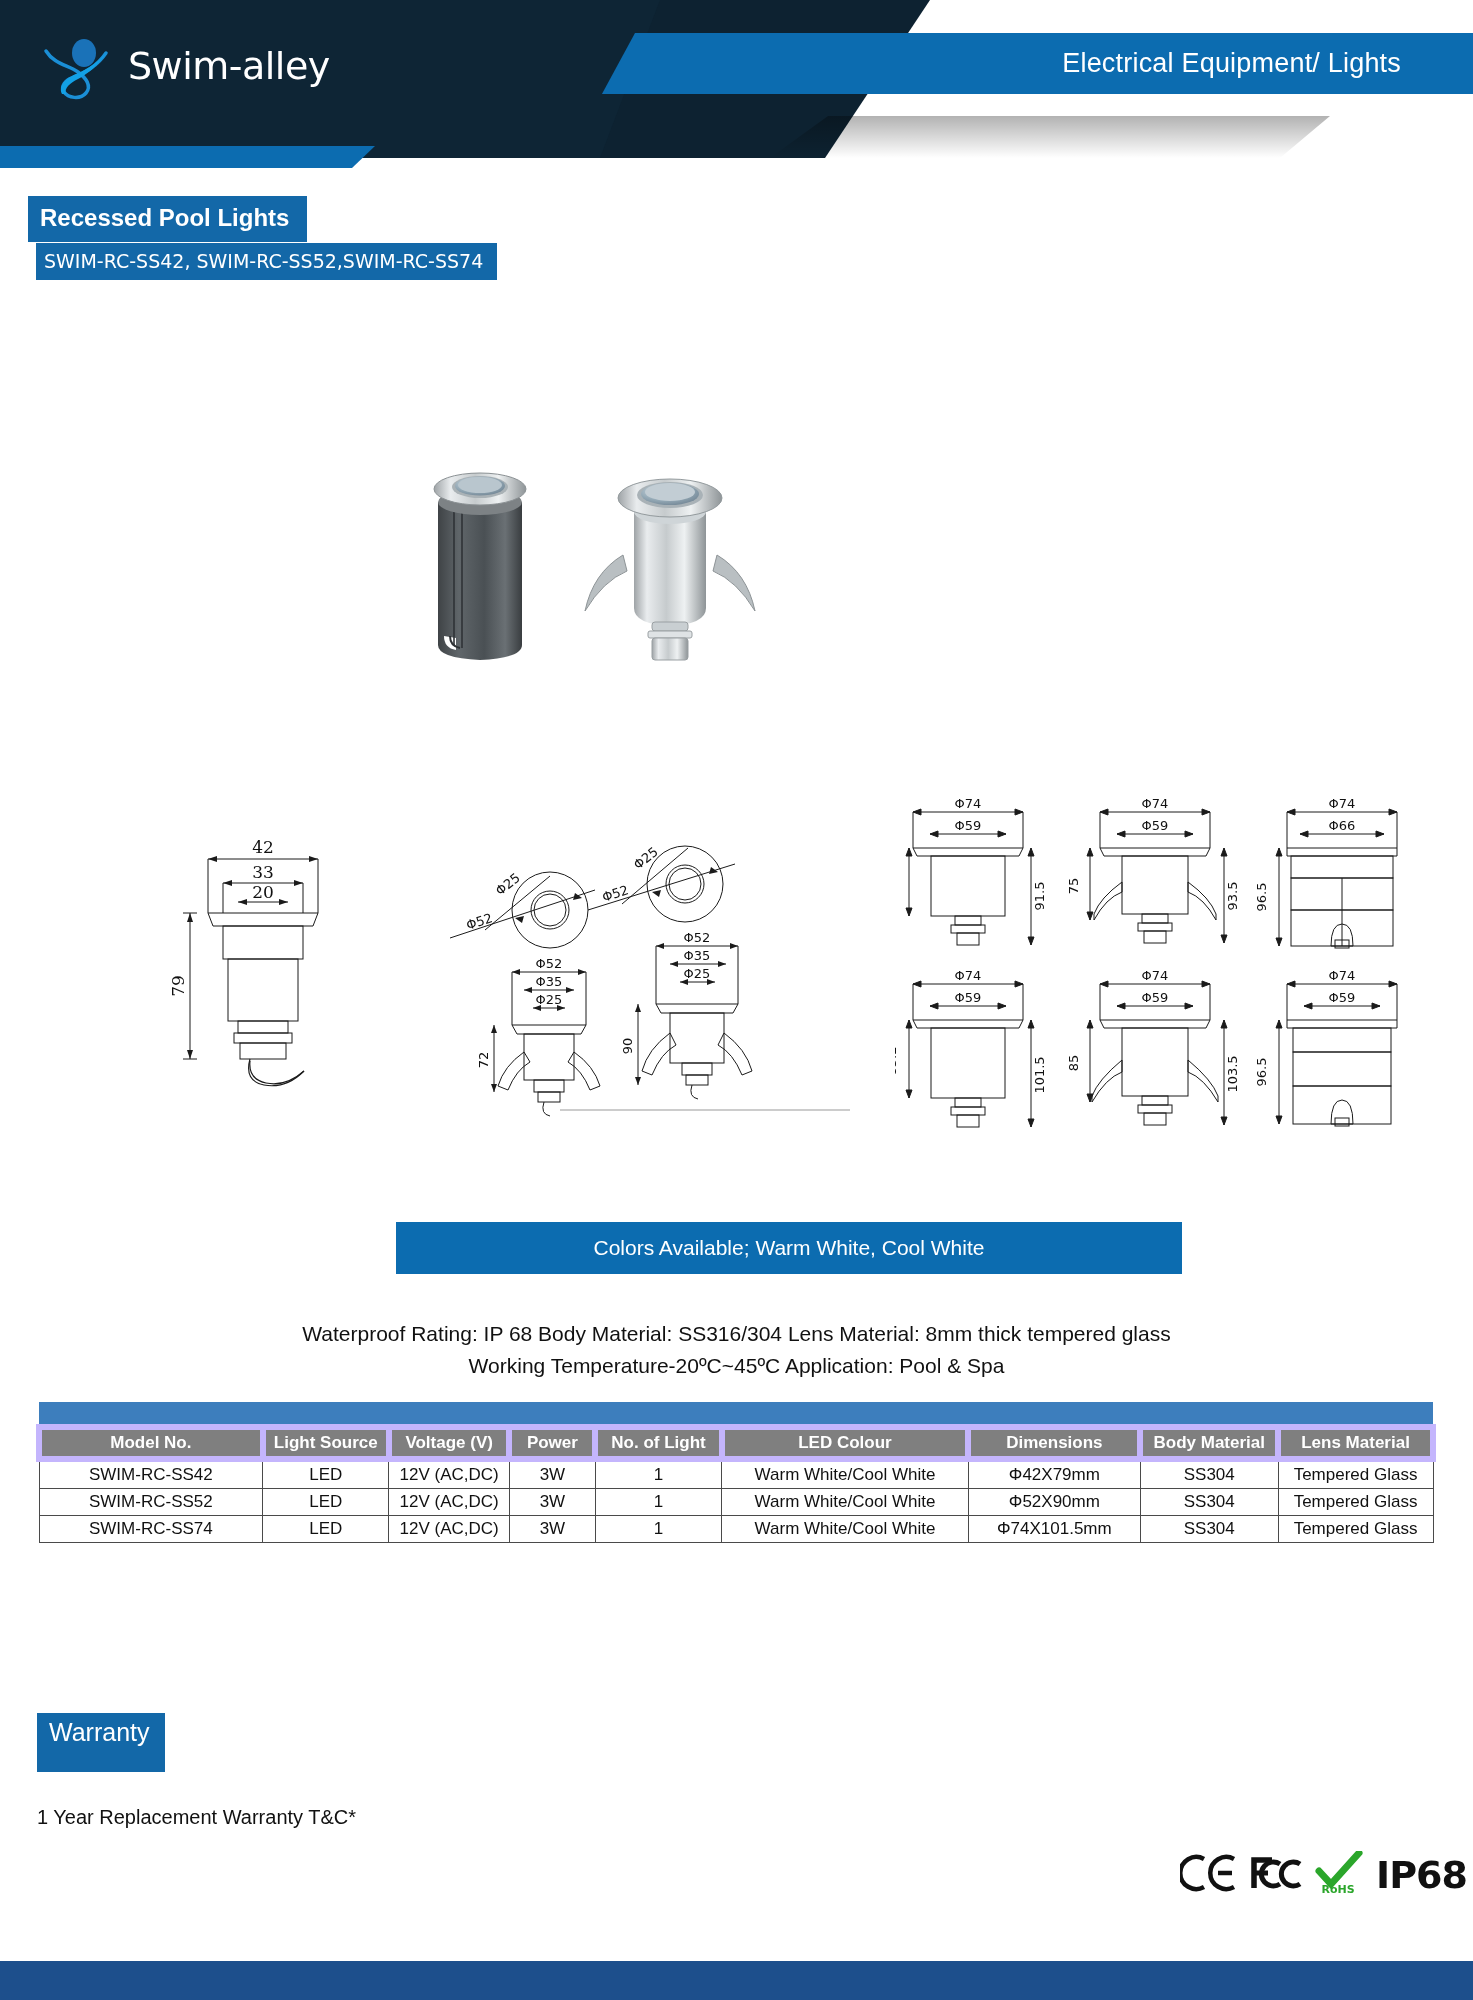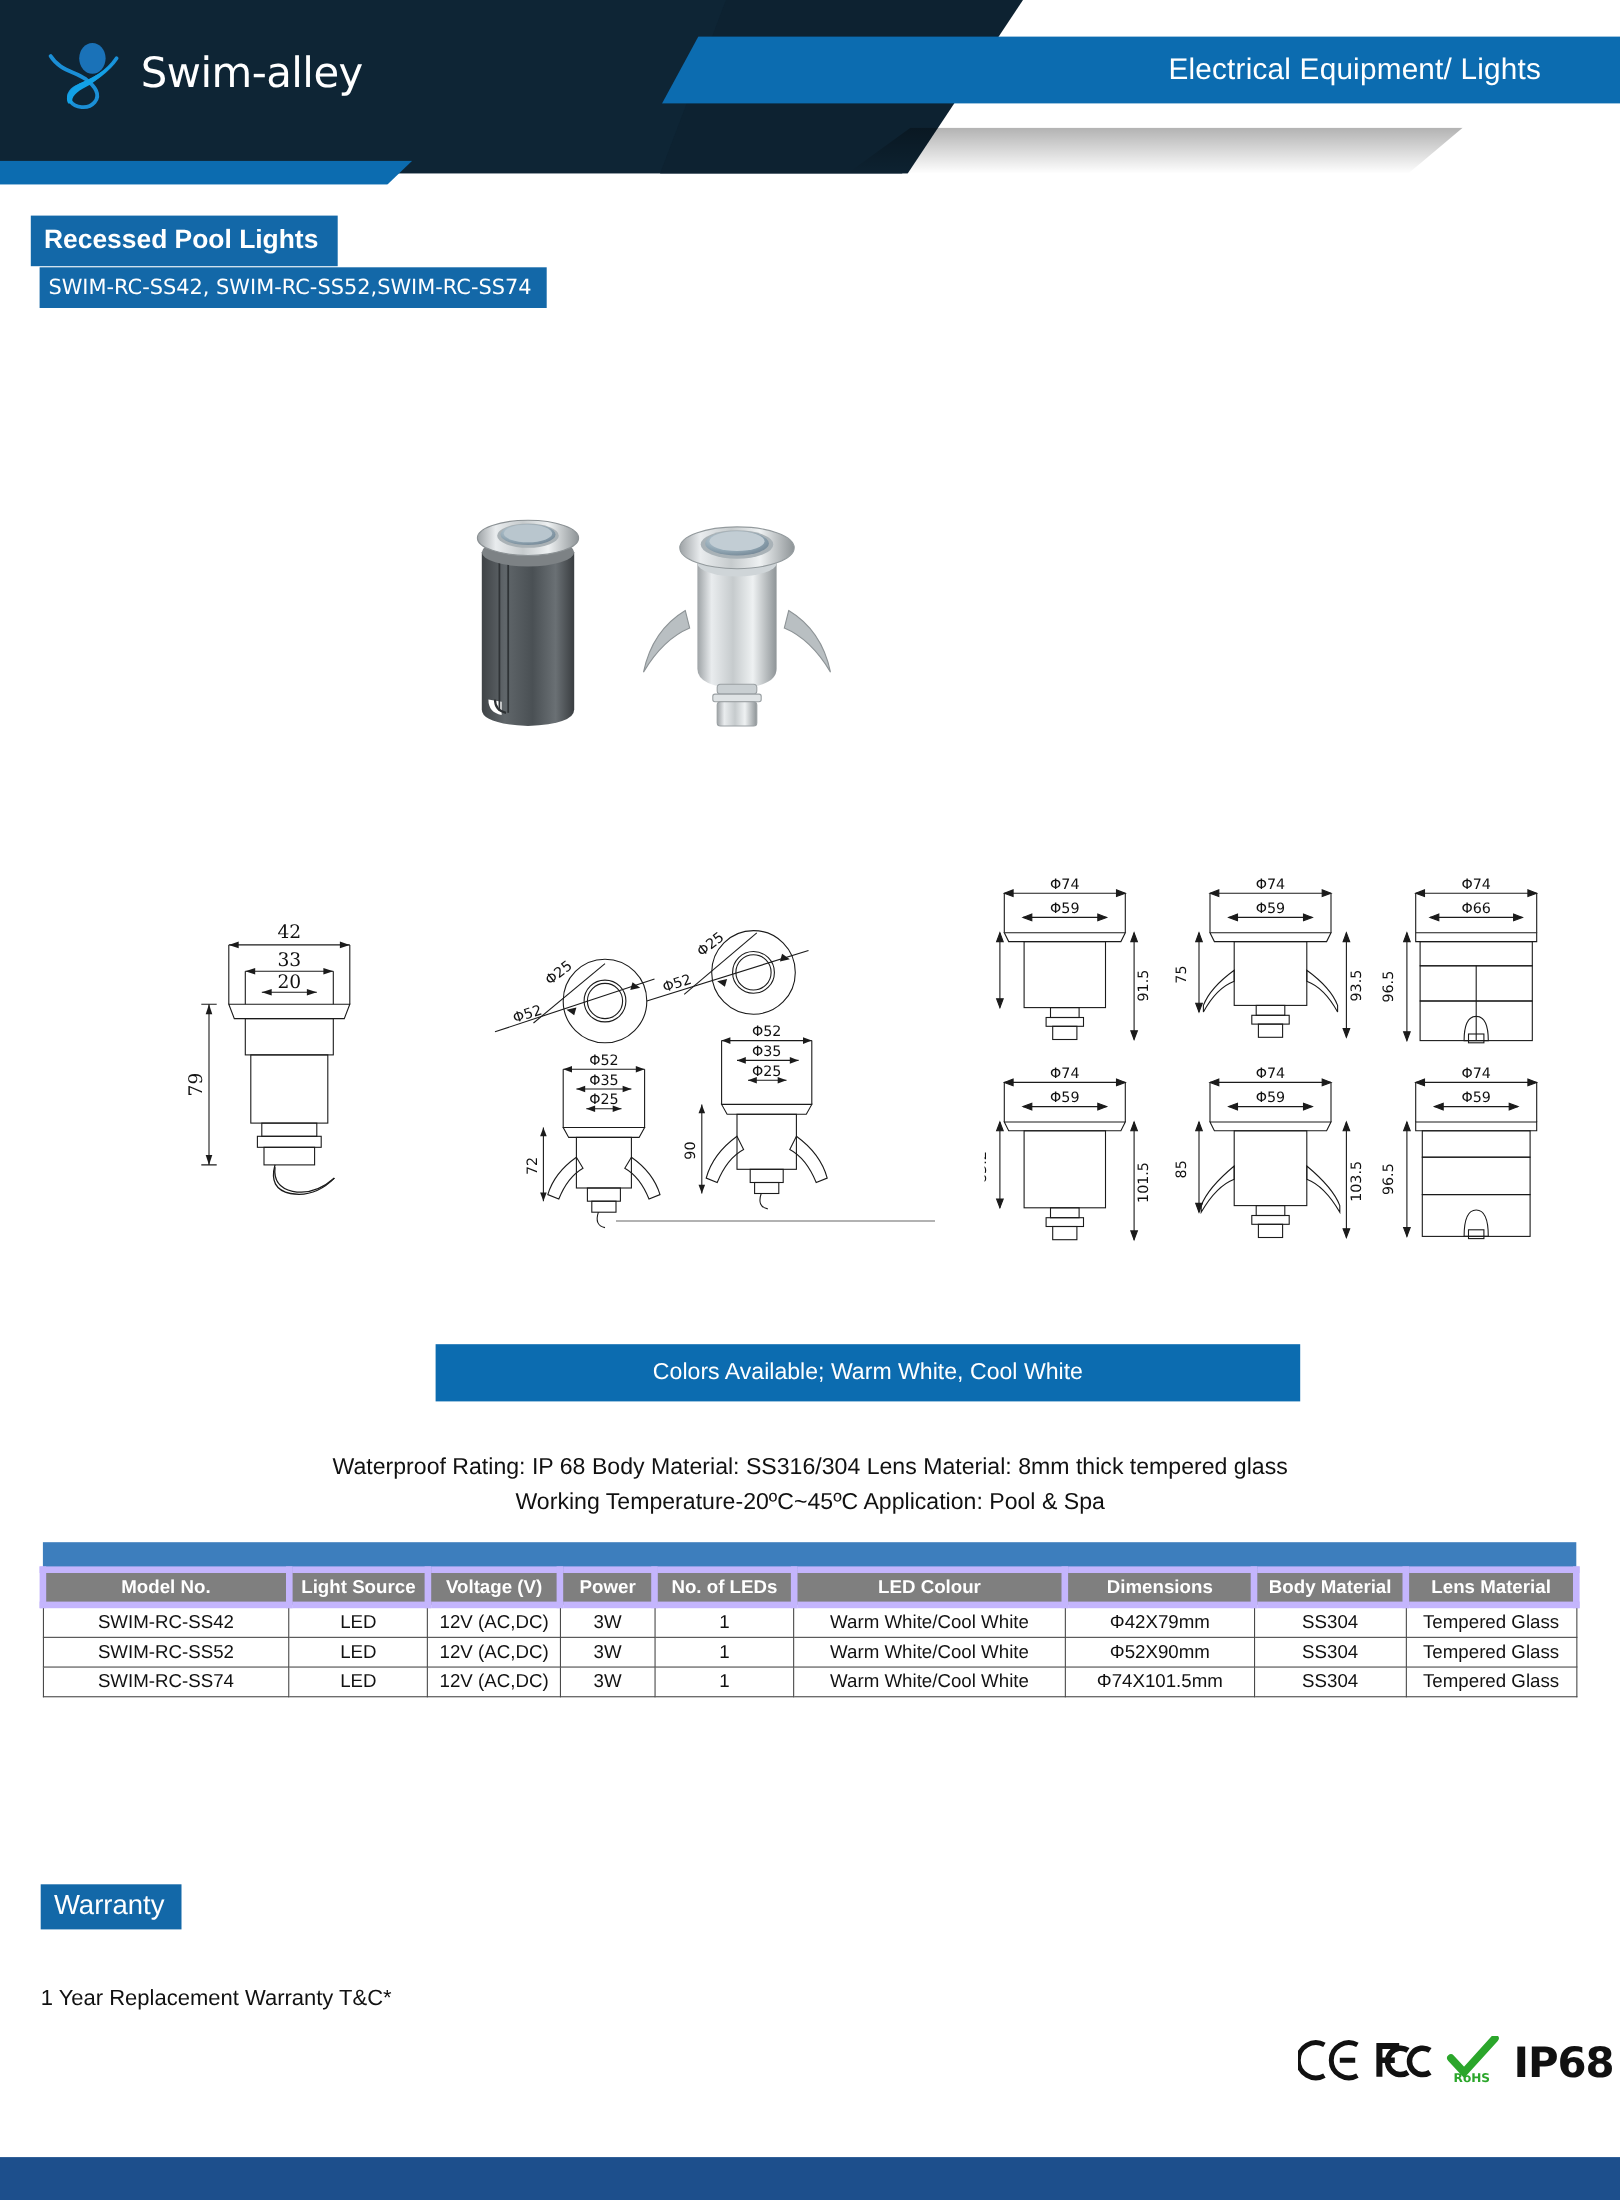--- a/index.html
+++ b/index.html
@@ -88,21 +88,21 @@
     border:6px solid #c4b5fd;padding:3px 2px;text-align:center;
   }
   table.spec td{
     font-size:17px;color:#111;border:1px solid #4a4a4a;
     padding:3px 4px;text-align:center;background:#fff;
   }
 
   
   .warranty-box{
     position:absolute;left:37px;top:1713px;background:#1368a8;
-    color:#fff;font-size:25px;padding:5px 16px 7px 12px;
+    color:#fff;font-size:25px;padding:5px 16px 25px 12px;
   }
   .warranty-text{position:absolute;left:37px;top:1806px;font-size:20px;color:#111;}
 
   
   .certs{
     position:absolute;left:1180px;top:1848px;height:54px;
     display:flex;align-items:center;gap:12px;
   }
   .cert-ip{font-size:38px;font-weight:bold;color:#111;letter-spacing:-1px;
     font-family:"DejaVu Sans", sans-serif;}
@@ -503,21 +503,21 @@
     </colgroup>
     <thead>
       <tr class="bluebar">
           <td colspan="9"></td>
         </tr>
       <tr>
         <th>Model No.</th>
         <th>Light Source</th>
         <th>Voltage (V)</th>
         <th>Power</th>
-        <th>No. of LEDs</th>
+        <th>No. of Light</th>
         <th>LED Colour</th>
         <th>Dimensions</th>
         <th>Body Material</th>
         <th>Lens Material</th>
       </tr>
     </thead>
     <tbody>
       <tr>
         <td>SWIM-RC-SS42</td>
         <td>LED</td>

